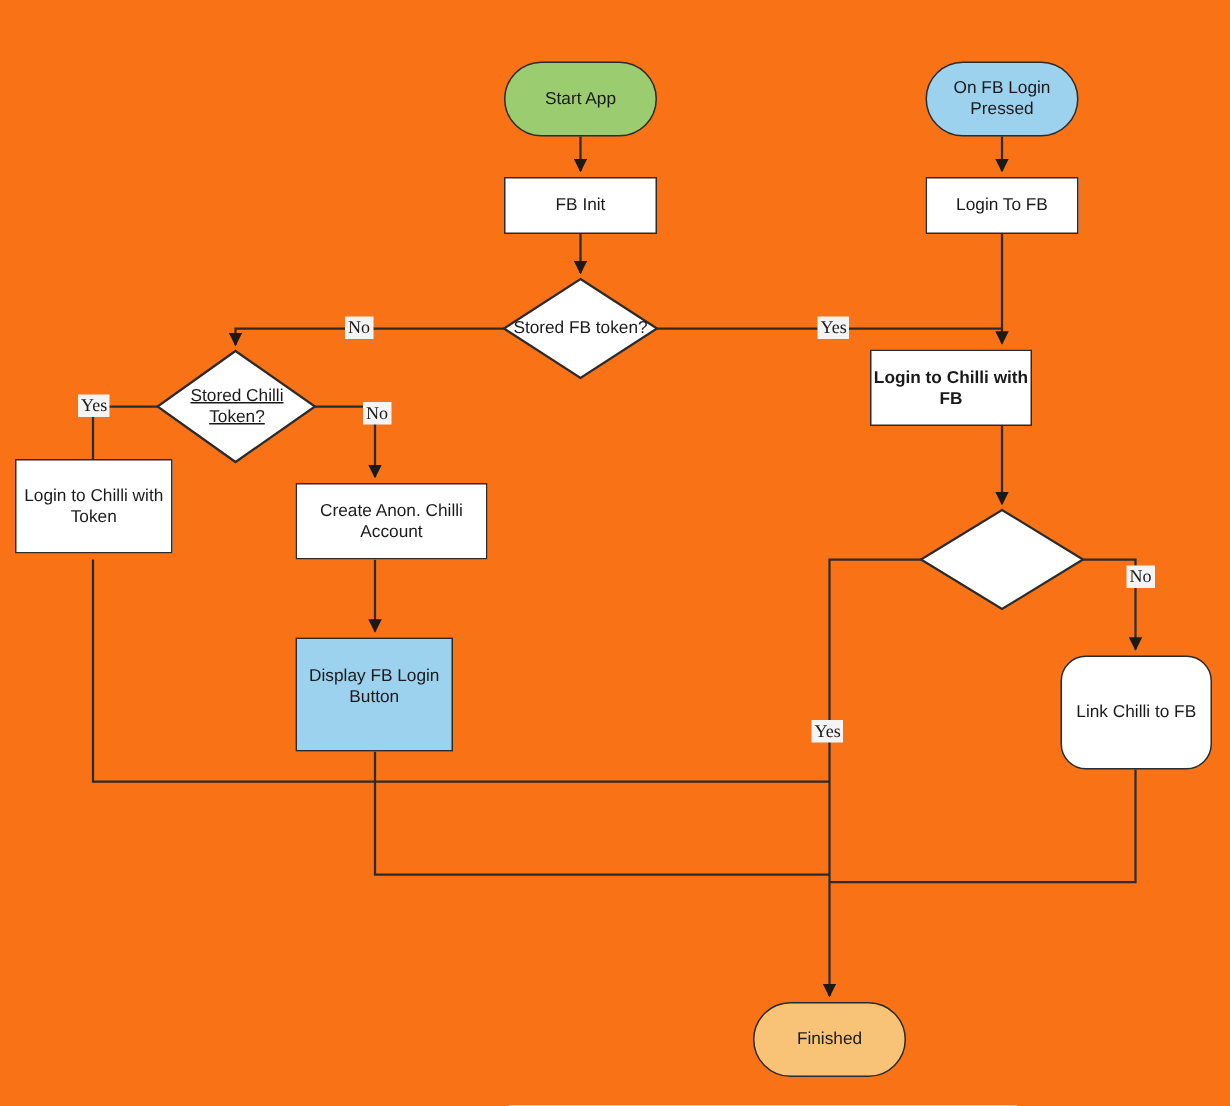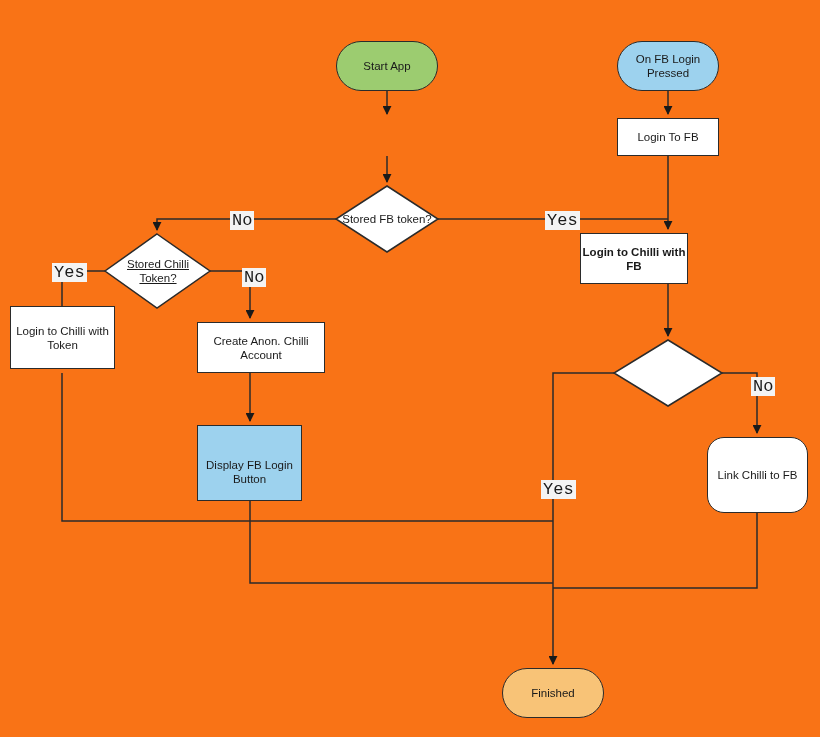--- a/index.html
+++ b/index.html
@@ -51,22 +51,22 @@
     position: relative;
     z-index: 1;
     white-space: nowrap;
   }
   .node-decision.wrap .dia-label {
     white-space: normal;
     text-decoration: underline;
   }
   .edge-label {
     position: absolute;
-    font-family: Liberation Mono, monospace;
-    font-size: 17px;
+    font-family: Liberation Serif, serif;
+    font-size: 12px;
     color: #1a1a1a;
     background: #f4f4f4;
     padding: 0 2px;
     z-index: 4;
     white-space: nowrap;
   }
 </style>
 </head>
 <body>
 
@@ -119,20 +119,23 @@
   </svg>
 
   <div class="node node-terminator" style="left:336px; top:41px; width:102px; height:50px; background:#9ccc70;">
     <span>Start App</span>
   </div>
 
   <div class="node node-terminator" style="left:617px; top:41px; width:102px; height:50px; background:#9dd2ee;">
     <span>On FB Login Pressed</span>
   </div>
 
+  <div class="node node-process" style="left:336px; top:118px; width:102px; height:38px;">
+    <span>FB Init</span>
+  </div>
 
   <div class="node node-process" style="left:617px; top:118px; width:102px; height:38px;">
     <span>Login To FB</span>
   </div>
 
   <div class="node node-decision" style="left:331px; top:186px; width:112px; height:66px;">
     <span class="dia-label">Stored FB token?</span>
   </div>
 
   <div class="node node-process" style="left:580px; top:233px; width:108px; height:51px;font-weight:bold;">
@@ -145,21 +148,21 @@
 
   <div class="node node-process" style="left:10px; top:306px; width:105px; height:63px;">
     <span>Login to Chilli with Token</span>
   </div>
 
   <div class="node node-process" style="left:197px; top:322px; width:128px; height:51px;">
     <span>Create Anon. Chilli Account</span>
   </div>
 
 
-  <div class="node node-process" style="left:197px; top:425px; width:105px; height:76px; background:#9dd2ee; align-items:flex-start; padding-top:32px;">
+  <div class="node node-process" style="left:197px; top:425px; width:105px; height:76px; background:#9dd2ee; align-items:flex-start; padding-top:18px;">
     <span>Display FB Login Button</span>
   </div>
 
   <div class="node node-process" style="left:707px; top:437px; width:101px; height:76px;border-radius:17px;">
     <span>Link Chilli to FB</span>
   </div>
 
   <div class="node node-terminator" style="left:502px; top:668px; width:102px; height:50px; background:#f8c377;">
     <span>Finished</span>
   </div>

